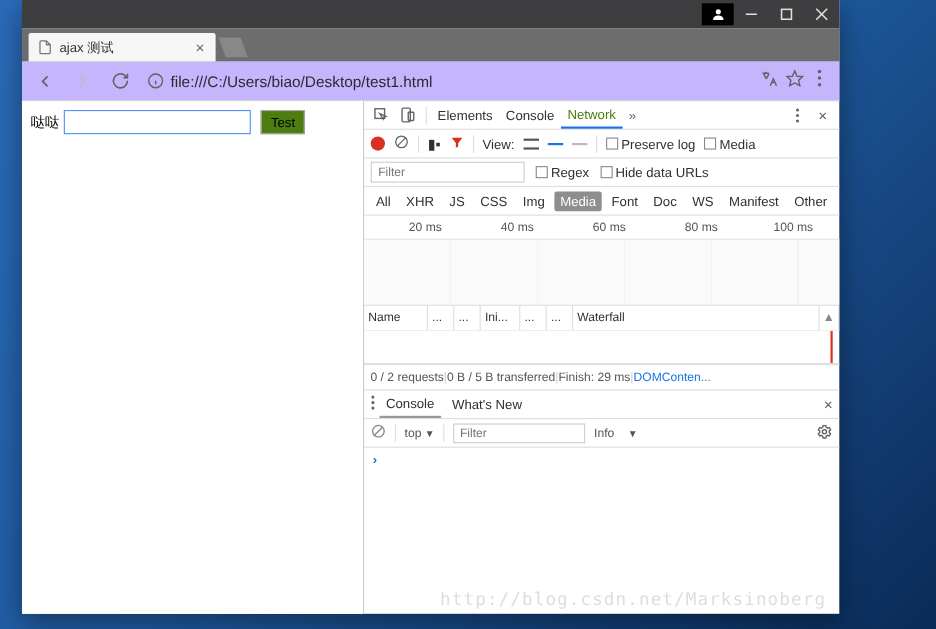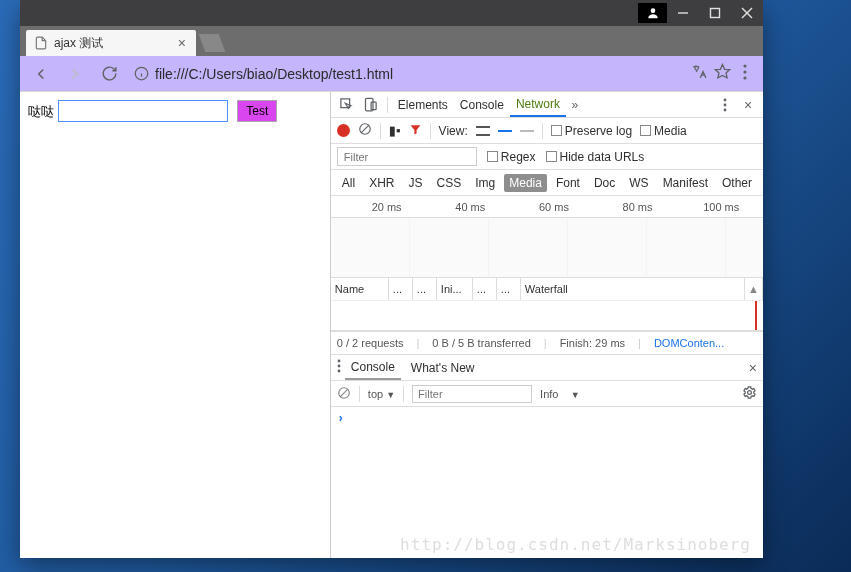--- a/index.html
+++ b/index.html
@@ -20,21 +20,21 @@
 .omnibox-row { height: 36px; background: #c4b5fd; border-bottom: 1px solid #d9d9d9; display: flex; align-items: center; padding: 0 6px; gap: 4px; }
 .ombtn { width: 30px; height: 30px; display: flex; align-items: center; justify-content: center; color: #616161; border-radius: 15px; }
 .ombtn.disabled { color: #bdbdbd; }
 .urlfield { flex: 1; display: flex; align-items: center; border: none; height: 28px; padding: 0 6px; font-size: 14px; color: #2b2b2b; gap: 6px; }
 .urlfield .secure { color: #616161; display:flex; align-items:center; }
 .right-icons { display: flex; align-items: center; gap: 6px; padding-right: 4px; color: #5f6368; }
 
 .content { display: flex; height: calc(100% - 26px - 30px - 36px); }
 .page { width: 380px; background: #fff; padding: 8px; font-size: 13px; }
 .page-input { border: 1px solid #4d90fe; height: 22px; width: 170px; font-size: 12px; padding: 0 4px; outline:none; }
-.page-btn { border: 1px solid #aaa; background: #d946ef; height: 22px; font-size: 12px; padding: 0 8px; margin-left: 6px; }
+.page-btn { border: 1px solid #aaa; background: #4d7c0f; height: 22px; font-size: 12px; padding: 0 8px; margin-left: 6px; }
 .page-text { display:inline; font-size:13px; vertical-align:middle; }
 
 .devtools { flex: 1; border-left: 1px solid #ccc; display: flex; flex-direction: column; font-size: 12px; color: #303030; }
 .dt-tabs { height: 26px; display: flex; align-items: center; border-bottom: 1px solid #ddd; gap: 0; padding: 0 4px; }
 .dt-icon { width: 24px; height: 24px; display:flex; align-items:center; justify-content:center; color:#5f6368;}
 .dt-tab { padding: 0 6px; height: 25px; display: flex; align-items: center; cursor: pointer; }
 .dt-tab.active { border-bottom: 2px solid #1a73e8; color: #4d7c0f; }
 .dt-tabs .spacer { flex: 1; }
 .dt-more { width: 18px; text-align:center; color:#5f6368; cursor:pointer; }
 .dt-close { width: 22px; text-align:center; color:#5f6368; cursor:pointer; font-size:14px; }
@@ -60,21 +60,21 @@
 .wf-header { height:22px; display:flex; align-items:center; font-size:11px; color:#555; border-bottom:1px solid #ddd; padding-left:14px;text-align:center;}
 .wf-header span { flex:1; }
 .wf-body { height: 60px; background: repeating-linear-gradient(to right, #fafafa 0, #fafafa 78px, #f3f3f3 78px, #f3f3f3 79px); border-bottom:1px solid #ddd;}
 
 .tbl { border-bottom:1px solid #ddd;}
 .tbl-head { height:22px; display:flex; align-items:center; font-size:11px; color:#333;}
 .tbl-head div { border-right:1px solid #ddd; padding:0 4px; height:100%; display:flex; align-items:center; }
 .tbl-body { height:30px; position:relative; border-top:1px solid #eee;}
 .tbl-body .redline { position:absolute; right:6px; top:0; bottom:0; width:2px; background:#d93025;}
 
-.nw-status { height:24px; border-top:1px solid #ddd; border-bottom:1px solid #ddd; display:flex; align-items:center; font-size:11px; color:#555; padding:0 6px; gap:13px;}
+.nw-status { height:24px; border-top:1px solid #ddd; border-bottom:1px solid #ddd; display:flex; align-items:center; font-size:11px; color:#555; padding:0 6px; gap:0;}
 .nw-status .sep { color:#ccc; }
 .nw-status .link { color:#1a73e8; }
 
 .drawer-tabs { height:26px; border-bottom:1px solid #ddd; display:flex; align-items:center; padding:0 6px; gap:4px;}
 .drawer-tabs .dtab { padding:0 6px; height:25px; display:flex; align-items:center;}
 .drawer-tabs .dtab.active { border-bottom:2px solid #999;}
 .drawer-tabs .dclose { margin-left:auto; cursor:pointer; font-size:14px; color:#5f6368;}
 .console-toolbar { height:26px; border-bottom:1px solid #ddd; display:flex; align-items:center; padding:0 6px; gap:8px; font-size:11px; color:#555;}
 .console-toolbar input { border:1px solid #ccc; height:18px; flex:1; max-width:120px; font-size:11px; padding:0 5px; outline:none;}
 .console-toolbar .gear { margin-left:auto; }

